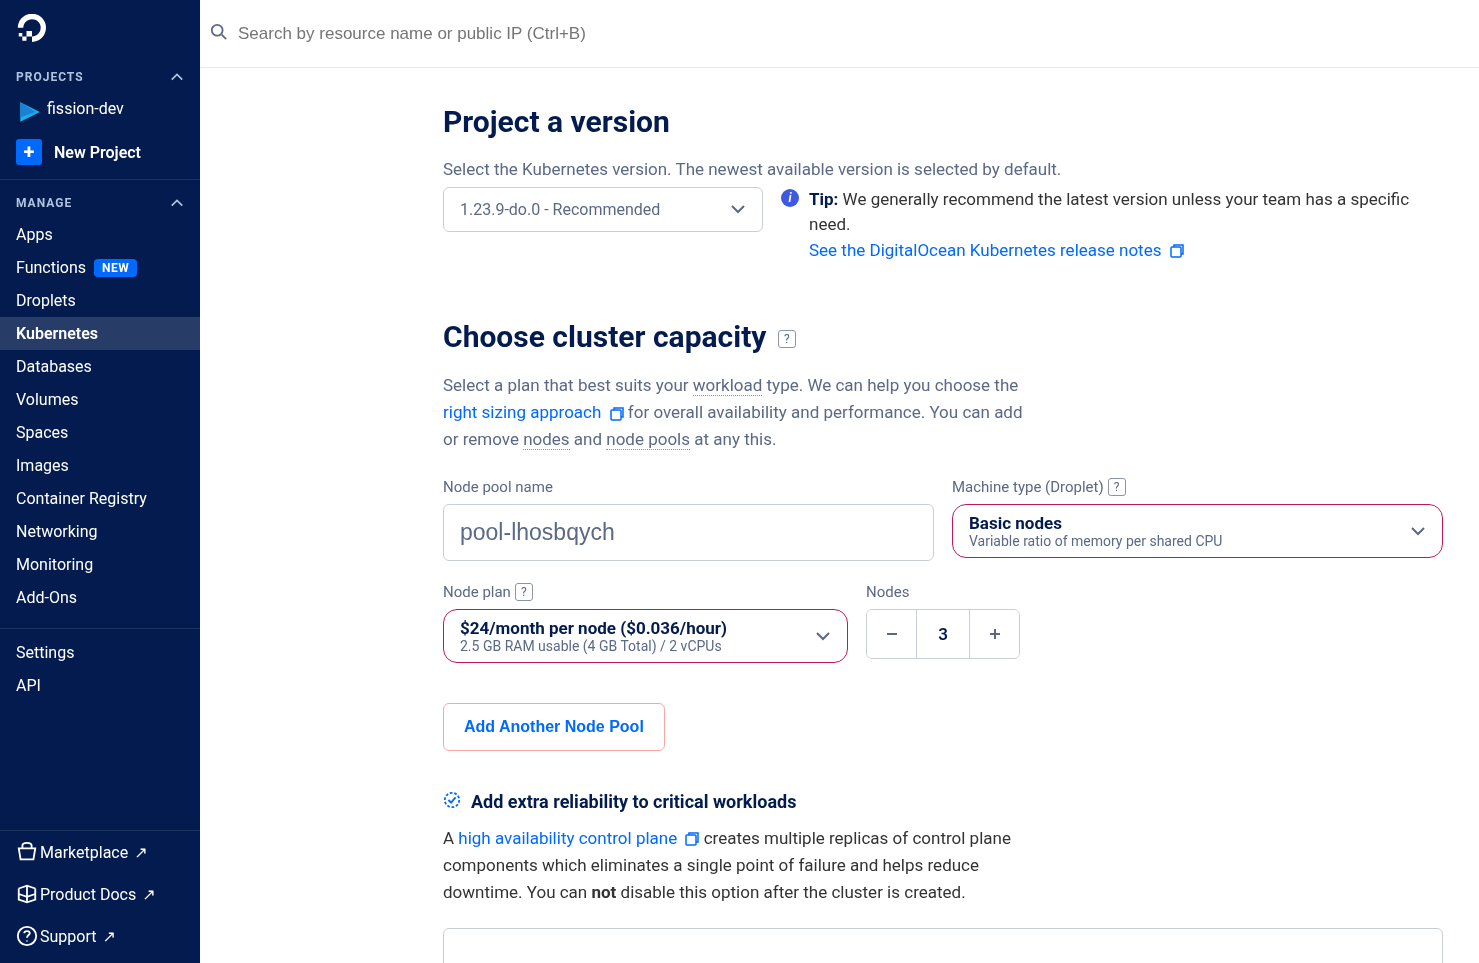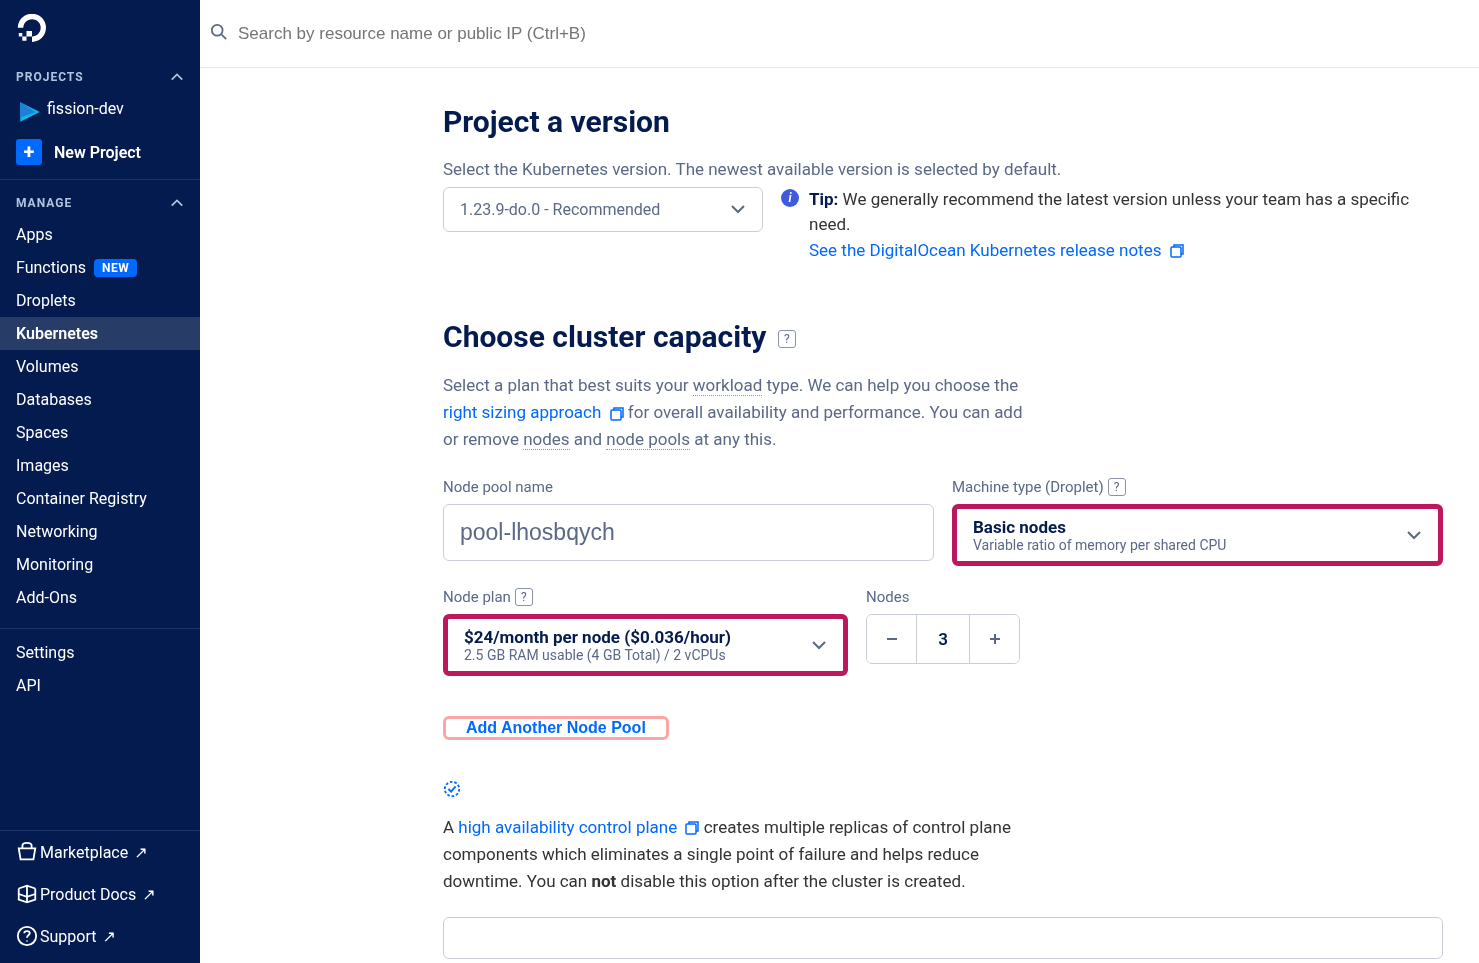--- a/index.html
+++ b/index.html
@@ -235,22 +235,22 @@
 }
 .text-input {
   border: 1px solid #c9ced6;
   border-radius: 6px;
   padding: 14px 16px;
   font-size: 23px;
   width: 100%;
   color: #5b6987;
 }
 .machine-select {
-  border: 5px solid #be185d;
-  border-radius: 6px;
+  border: 1px solid #be185d;
+  border-radius: 14px;
   padding: 8px 16px;
   display: flex;
   align-items: center;
   justify-content: space-between;
   cursor: pointer;
 }
 .machine-select .title { font-weight: 700; font-size: 17px; color: #031b4e; }
 .machine-select .sub { font-size: 14px; color: #5b6987; }
 .nodes-stepper {
   display: flex;
@@ -275,25 +275,25 @@
 .stepper-val {
   width: 52px;
   display: flex;
   align-items: center;
   justify-content: center;
   font-size: 17px;
   color: #031b4e;
   font-weight: 600;
 }
 .add-another-btn {
-  border: 3px solid #fca5a5;
+  border: 1px solid #fca5a5;
   color: #0069ff;
   background: #fff;
   border-radius: 6px;
-  padding: 0 20px;
+  padding: 14px 20px;
   font-size: 16px;
   font-weight: 600;
   cursor: pointer;
 }
 .ha-header {
   display: flex;
   align-items: center;
   gap: 10px;
   margin-top: 40px;
   margin-bottom: 12px;
@@ -379,24 +379,24 @@
     <span>Functions</span>
     <span class="badge-new">NEW</span>
   </div>
   <div class="nav-item">
       <span>Droplets</span>
     </div>
   <div class="nav-item active">
       <span>Kubernetes</span>
     </div>
   <div class="nav-item">
+      <span>Databases</span>
+    </div>
+  <div class="nav-item">
       <span>Volumes</span>
-    </div>
-  <div class="nav-item">
-      <span>Databases</span>
     </div>
   <div class="nav-item">
       <span>Spaces</span>
     </div>
   <div class="nav-item">
       <span>Images</span>
     </div>
   <div class="nav-item">
       <span>Container Registry</span>
     </div>
@@ -577,20 +577,21 @@
 
     <button class="add-another-btn" style="margin-top:18px">Add Another Node Pool</button>
 
     <div class="ha-header">
       <span>
         <svg viewBox="0 0 20 20" width="18" height="18">
             <circle cx="10" cy="10" r="8" fill="none" stroke="#0069ff" stroke-width="2" stroke-dasharray="3 2"></circle>
             <path fill="none" stroke="#0069ff" stroke-width="2" d="M6 10 L9 13 L14 7"></path>
           </svg>
       </span>
+      <span class="ha-header-title">Add extra reliability to critical workloads</span>
     </div>
     <p class="ha-desc">
       <span>A </span><a href="#" class="link">high availability control plane</a>
       <span class="copy-icon">
           <svg viewBox="0 0 14 14" width="14" height="14">
             <rect x="1" y="3" width="10" height="10" fill="none" stroke="#0069ff" stroke-width="1.5" rx="1"></rect>
             <path stroke="#0069ff" stroke-width="1.5" fill="none" d="M4 3 V1 H13 V10 H11"></path>
           </svg>
         </span>
       <span> creates multiple replicas of control plane components which eliminates a single point of failure and helps reduce downtime. You can </span><b>not</b><span> disable this option after the cluster is created.</span>

